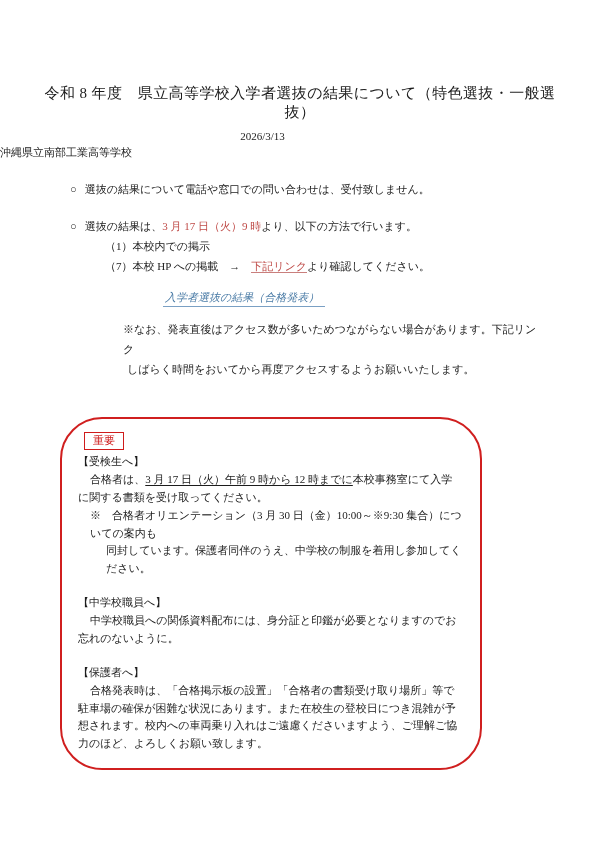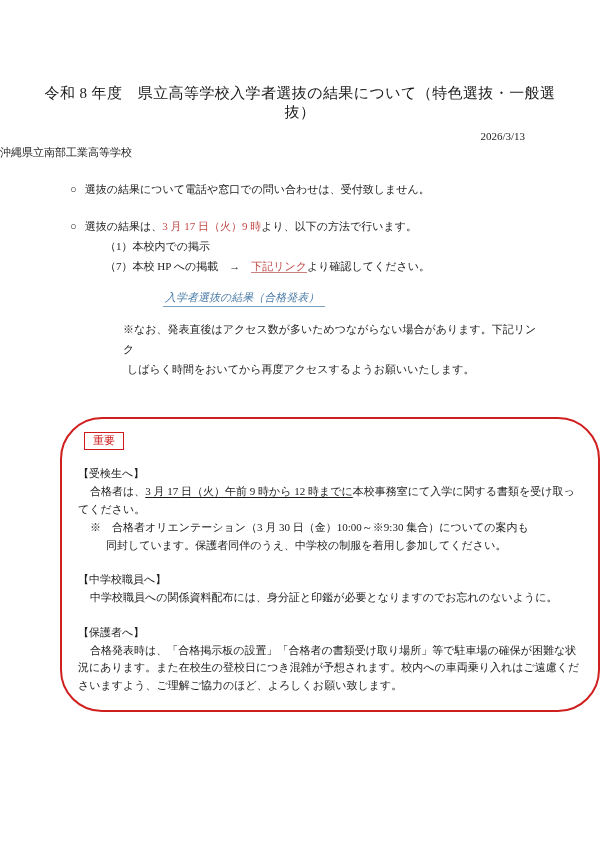--- a/index.html
+++ b/index.html
@@ -6,21 +6,21 @@
   body {
     width:600px; height:849px;
     background:#ffffff;
     overflow:hidden;
     font-family:"Liberation Serif","DejaVu Serif",serif;
     font-size:11px;
     color:#1c1c1c;
     -webkit-font-smoothing:antialiased;
   }
   .title { margin:84px 40px 0 40px; text-align:center; font-size:15px; letter-spacing:0.4px; }
-  .date-line { text-align:right; margin:8px 75px 0 0; }
+  .date-line { text-align:center; margin:8px 75px 0 0; }
   .school-line { text-align:left; margin:3px 75px 0 0; }
 
   .bullet { margin:22px 40px 0 70px; }
   .bullet .marker { margin-right:8px; }
   .red { color:#bf4a47; }
 
   .sub-item { margin:5px 40px 0 105px; }
   .link-red { color:#bf4a47; text-decoration:none; border-bottom:1px solid #c97f7d; cursor:pointer; }
 
   .result-link {
@@ -33,35 +33,35 @@
     cursor:pointer;
     font-style:italic;
   }
 
   .note { margin:12px 60px 0 123px; line-height:20px; }
   .note-l2 { display:block; margin-left:4px; }
 
   .imp-box {
     box-sizing:border-box;
     margin:38px 0 0 60px;
-    width:540px;
+    width:422px;
     border:2.5px solid #d01f1f;
     border-radius:42px;
     padding:13px 18px 16px 16px;
     background:#ffffff;
   }
   .badge {
     display:inline-block;
     margin-left:6px;
     color:#cf1b1b;
     border:1.5px solid #cf1b1b;
     padding:0 8px 1px 8px;
   }
   .sec { margin-top:18px; }
-  .sec.first { margin-top:16px; }
+  .sec.first { margin-top:4px; }
   .sec-heading { }
   .sec-para { line-height:17.5px; text-indent:12px; margin-top:2px; }
   .u { text-decoration:underline; text-underline-offset:2px; }
   .sub-note { margin:1px 0 0 12px; line-height:17.5px; }
   .sub-note-l2 { display:block; margin-left:16px; }
 </style>
 </head>
 <body>
 
 <div>

